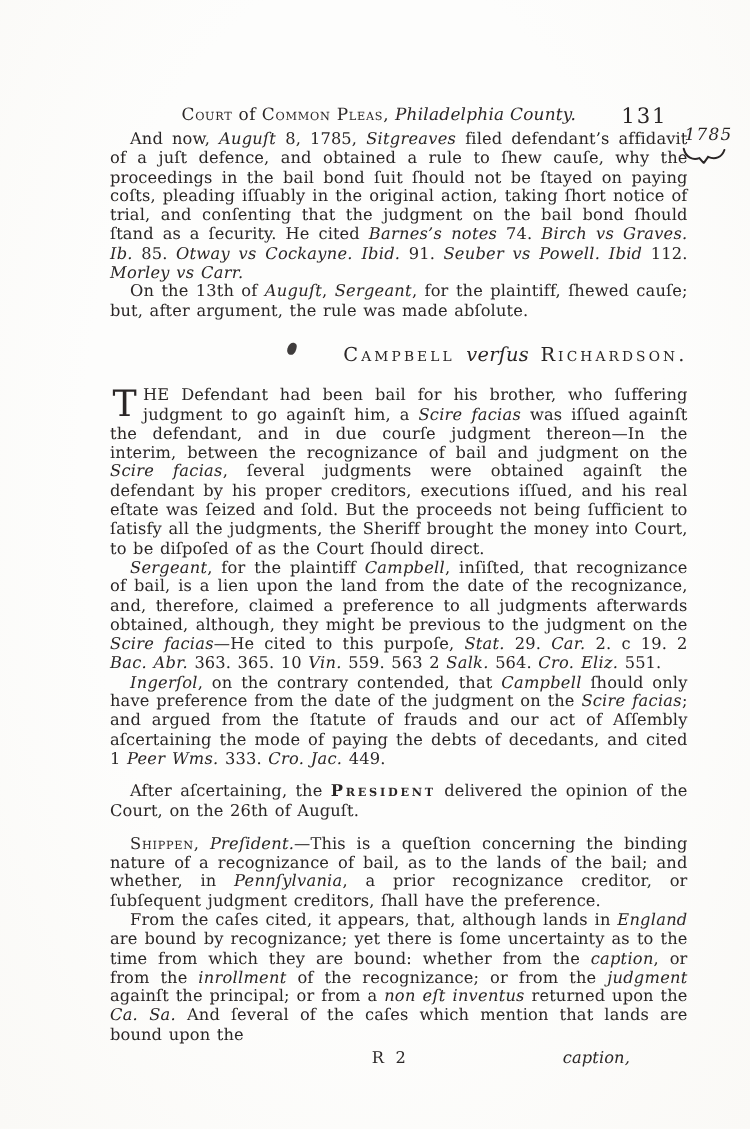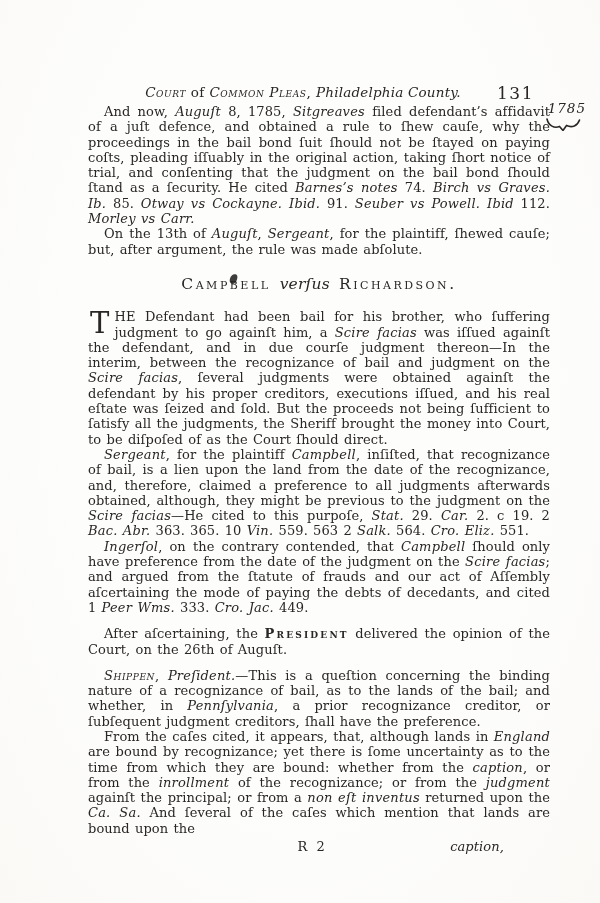--- a/index.html
+++ b/index.html
@@ -27,24 +27,24 @@
     position:absolute;left:88px;top:104px;width:462px;
     font-size:13px;line-height:15.3px;
     text-align:justify;letter-spacing:0.1px;word-spacing:1px;
   }
   p.para{margin:0;text-indent:16px;}
   p.no-indent{text-indent:0;}
   p.gap-before{margin-top:11px;}
   .heading-wrap{position:relative;margin:20px 0 17px;text-align:center;text-indent:0;}
   h2.case-heading{
     margin:0;font-weight:normal;font-size:15.5px;
-    letter-spacing:2.5px;word-spacing:4px;
+    letter-spacing:2.5px;word-spacing:4px;text-align:right;
   }
   .seg-scl{font-variant:small-caps;}
-  .seg-sc{font-variant:small-caps;letter-spacing:0.6px;font-style:italic;}
+  .seg-sc{font-variant:small-caps;letter-spacing:0.6px;}
   .seg-scsp{font-variant:small-caps;letter-spacing:2.2px;font-weight:bold;}
   .seg-i{font-style:italic;letter-spacing:0.2px;}
   .seg-dc{float:left;font-size:29px;line-height:24px;padding:2px 5px 0 2px;}
   .ink-blot{
     position:absolute;left:142px;top:-3px;width:7px;height:10px;
     background:#1d1a1a;border-radius:60% 40% 55% 45%;
     transform:rotate(14deg);opacity:.85;
   }
   .footer-line{position:relative;margin-top:3px;height:16px;text-indent:0;}
   .signature{position:absolute;left:48.5%;transform:translateX(-50%);letter-spacing:2px;}

